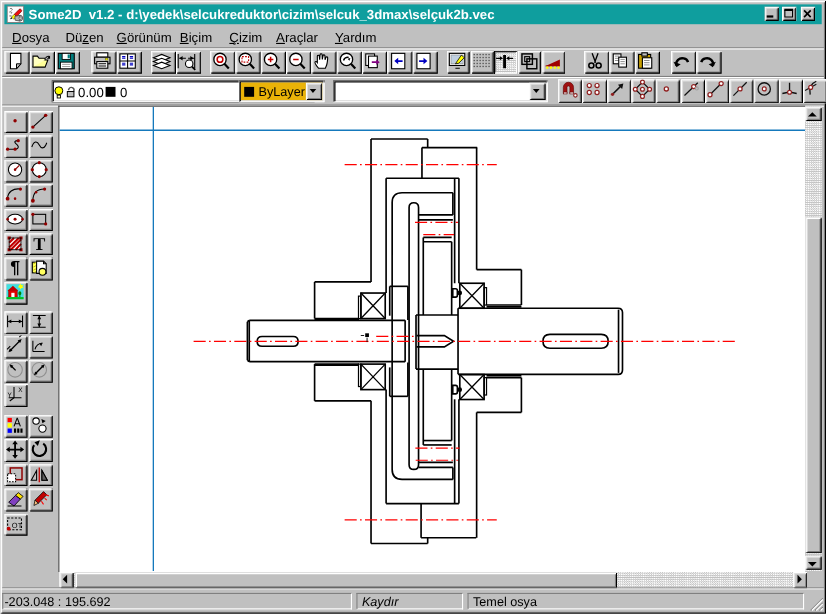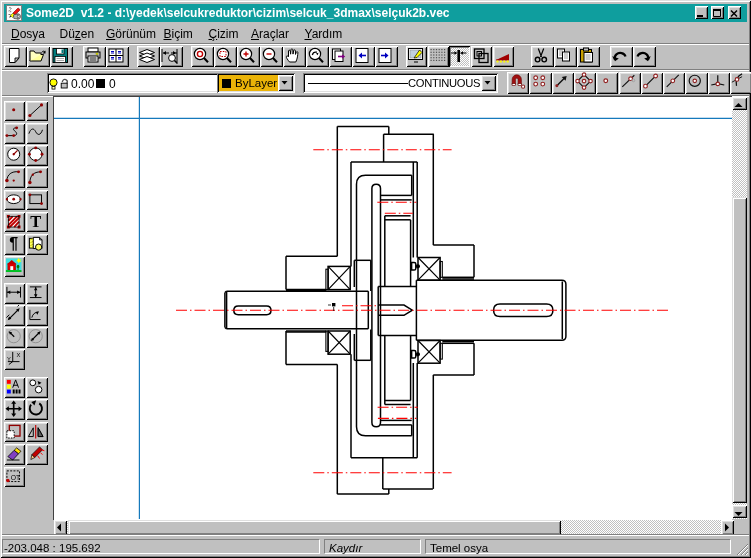--- a/index.html
+++ b/index.html
@@ -235,23 +235,20 @@
         <path d="M3.5 6l3 3.5 3-3.5z" fill="#000"></path>
       </svg></div>
   </div>
 <div class="abs" style="left:217px;top:73px;width:78px;height:20px;background:#fff;box-shadow:inset 1px 1px 0 #808080, inset -1px -1px 0 #fff, inset 2px 2px 0 #000, inset -2px -2px 0 #dfdfdf;">
     <div class="abs" style="left:2px;top:2px;width:74px;height:16px;background:#eab308;overflow:hidden;white-space:nowrap;font-size:12px;line-height:16px;"><span style="display:inline-block;width:9px;height:9px;background:#000;margin:0 4px 0 3px;vertical-align:-1px;"></span><span style="font-size:11.5px;">ByLayer</span></div>
     <div class="btn" style="left:61px;top:2px;width:15px;height:16px;"><svg width="13" height="16">
         <path d="M3.5 6l3 3.5 3-3.5z" fill="#000"></path>
       </svg></div>
   </div>
 <div class="abs" style="left:303px;top:73px;width:195px;height:20px;background:#fff;box-shadow:inset 1px 1px 0 #808080, inset -1px -1px 0 #fff, inset 2px 2px 0 #000, inset -2px -2px 0 #dfdfdf;">
-    <div class="abs" style="left:2px;top:2px;width:191px;height:16px;background:#fff;overflow:hidden;white-space:nowrap;font-size:12px;line-height:16px;"><svg width="103" height="14" style="vertical-align:-3px;">
-        <path d="M3 7.5h100" stroke="#000"></path>
-      </svg><span style="font-size:11.2px;letter-spacing:-0.3px;">CONTINUOUS</span></div>
     <div class="btn" style="left:178px;top:2px;width:15px;height:16px;"><svg width="13" height="16">
         <path d="M3.5 6l3 3.5 3-3.5z" fill="#000"></path>
       </svg></div>
   </div>
 <div class="btn" style="left:507px;top:72px;width:22.3px;height:22px;"><svg width="20.3" height="20" viewBox="0 0 20.3 20">
       <g transform="scale(0.93)">
         <path d="M5.5 14V8a5 5 0 0110 0v6h-3.6V8a1.4 1.4 0 00-2.8 0v6z" fill="#a01010" stroke="#600000" stroke-width="0.6"></path>
         <rect x="5.5" y="12.6" width="3.6" height="1.8" fill="#fff" stroke="#600000" stroke-width="0.6"></rect>
         <rect x="11.9" y="12.6" width="3.6" height="1.8" fill="#fff" stroke="#600000" stroke-width="0.6"></rect>
         <circle cx="17.3" cy="15.8" r="1.7" fill="#fff" stroke="#8b2020" stroke-width="1.1"></circle>

